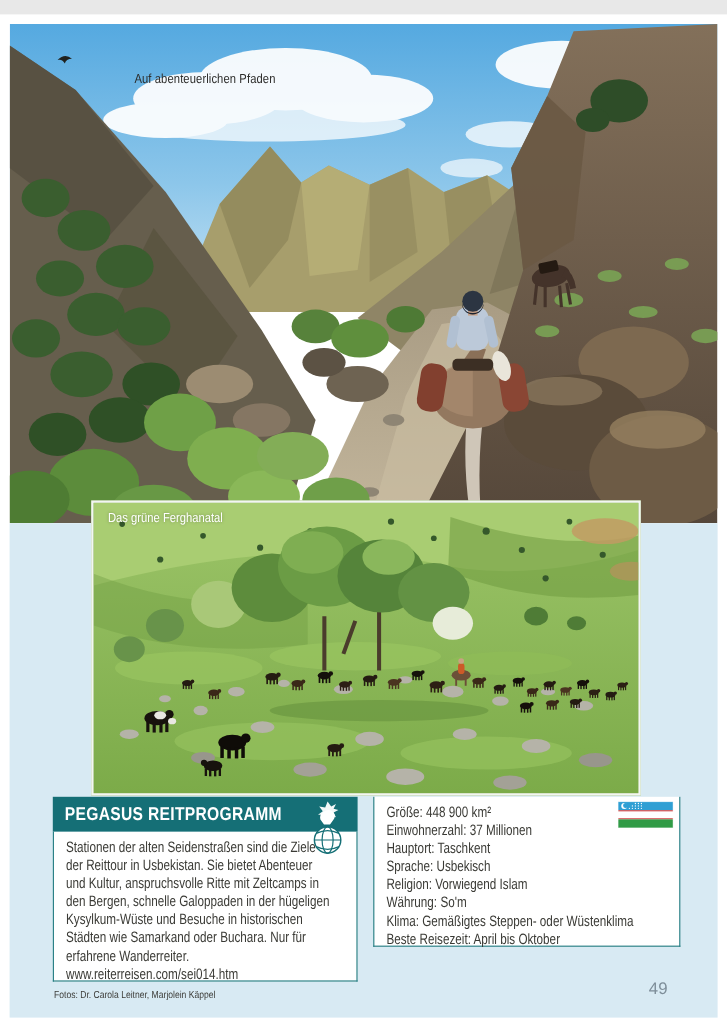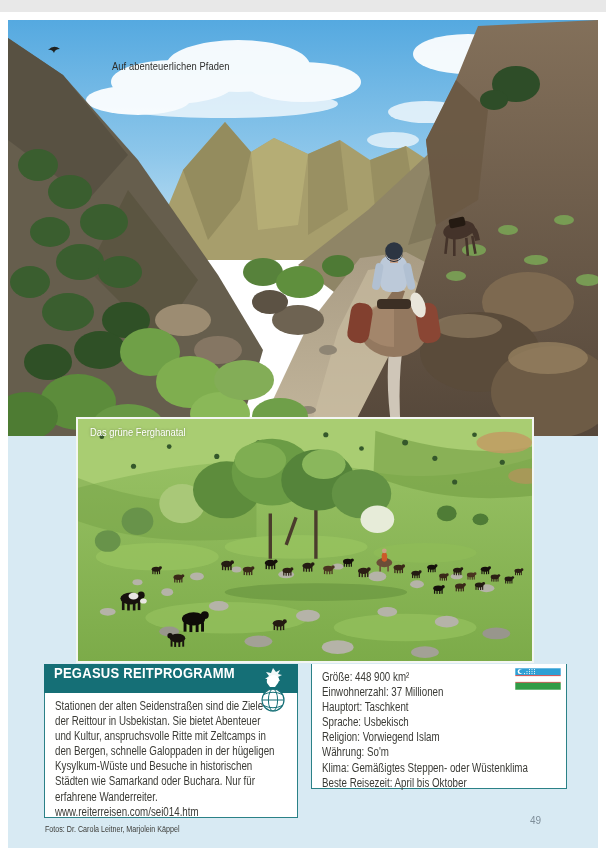--- a/index.html
+++ b/index.html
@@ -25,21 +25,21 @@
     position:absolute; left:12px; top:7px; font-size:11px; color:#ffffff;
     transform:scaleX(.85); transform-origin:0 50%; white-space:nowrap;
     text-shadow:0 0 3px rgba(0,0,0,.35);
   }
   
   .info-box { position:absolute; top:652px; height:154px; }
   .box-left  { left:44px;  width:254px; }
   .box-right { left:311px; width:256px; }
   .box-header {
     position:relative; height:29px; background:#156f76; color:#fff;
-    display:flex; padding:0 10px; z-index:2;
+    display:flex; align-items:center; padding:0 10px; z-index:2;
   }
   .box-header .title-caps {
     font-weight:bold; font-size:15.5px; letter-spacing:.3px;
     transform:scaleX(.84); transform-origin:0 50%; white-space:nowrap;
   }
   .box-header .title-italic {
     font-style:italic; font-size:15px; letter-spacing:.2px;
     transform:scaleX(.88); transform-origin:0 50%; white-space:nowrap;
   }
   .box-body {
@@ -53,22 +53,22 @@
   .tline.link { color:#3a3a35; cursor:pointer; }
   
   .pegasus-logo { position:absolute; right:9px; top:3px; width:32px; height:47px; z-index:3; }
   .flag { position:absolute; right:6px; top:4px; width:46px; height:22px; z-index:3; }
   
   .credits {
     position:absolute; left:45px; top:812px; font-size:8.5px; color:#3c3c38;
     transform:scaleX(.84); transform-origin:0 50%; white-space:nowrap;
   }
   .page-num {
-    position:absolute; left:530px; top:803px; width:37px; text-align:left;
-    font-size:10px; color:#7e8e99;
+    position:absolute; left:530px; top:803px; width:37px; text-align:center;
+    font-size:14px; color:#7e8e99;
   }
 </style>
 </head>
 <body>
 
 <div class="page">
 
   <div class="photo1">
     <svg viewBox="0 0 590 416" preserveAspectRatio="none">
       <defs>

